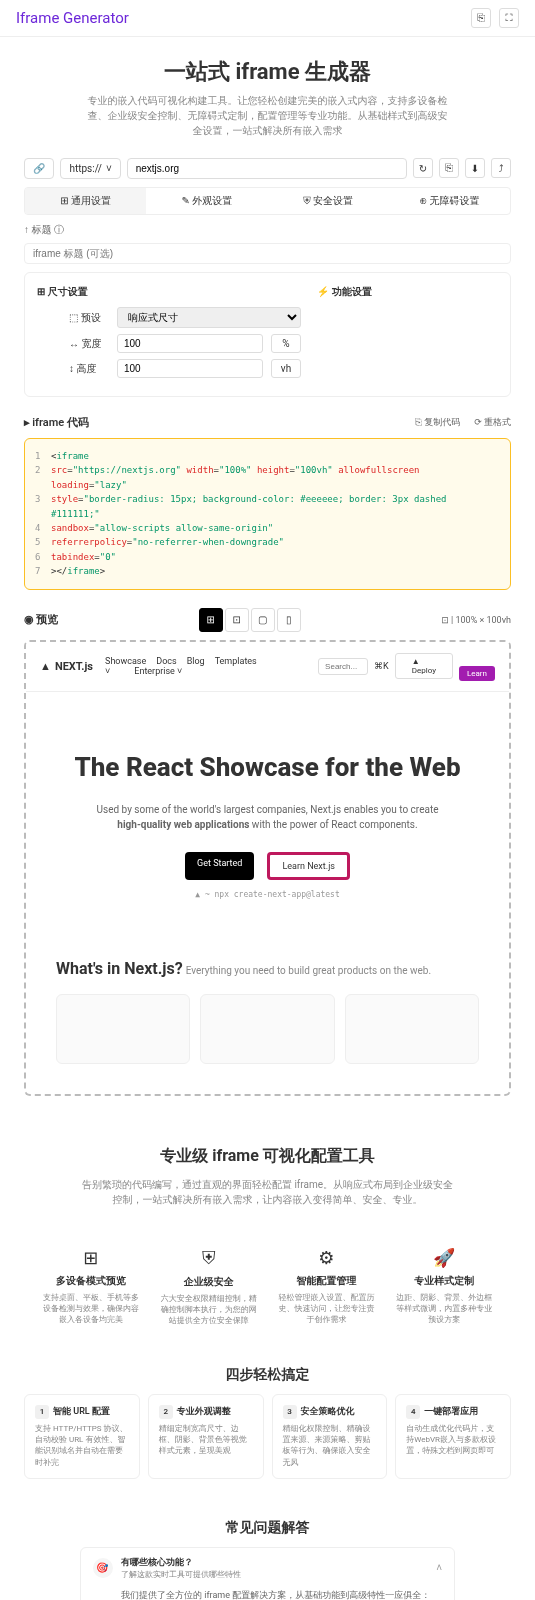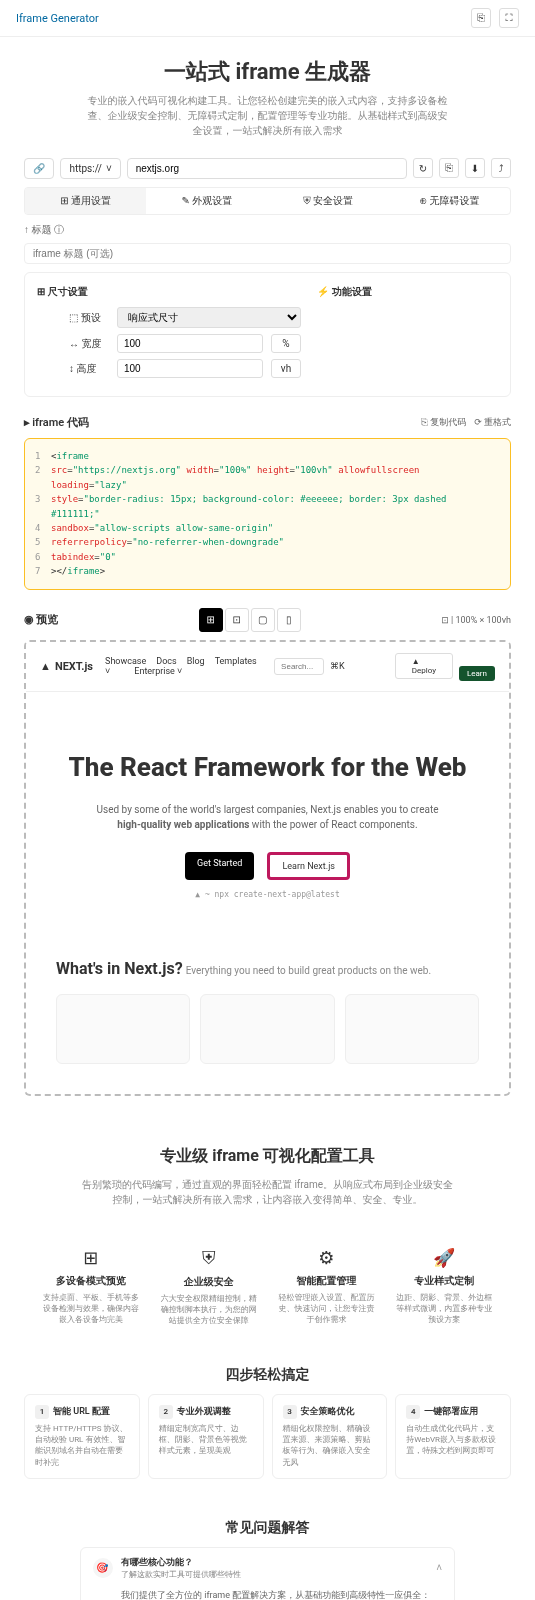--- a/index.html
+++ b/index.html
@@ -1,18 +1,18 @@
 <!DOCTYPE html>
 <html><head>
 <meta charset="utf-8">
 <style>
 * { margin: 0; padding: 0; box-sizing: border-box; }
 body { font-family: -apple-system, BlinkMacSystemFont, "Segoe UI", Roboto, sans-serif; background: #fff; color: #333; font-size: 12px; }
 .header-bar { display: flex; justify-content: space-between; align-items: center; padding: 8px 16px; border-bottom: 1px solid #eee; }
-.brand { color: #0369a1; font-size: 11px; }
+.brand { color: #6d28d9; font-size: 15px; }
 .header-icons { display: flex; gap: 8px; }
 .icon-btn { width: 20px; height: 20px; display: flex; align-items: center; justify-content: center; cursor: pointer; border: 1px solid #ddd; border-radius: 3px; font-size: 10px; }
 .hero { text-align: center; padding: 20px 80px 10px; }
 .hero h1 { font-size: 22px; font-weight: 700; margin-bottom: 6px; }
 .hero p { font-size: 10px; color: #888; line-height: 1.5; max-width: 360px; margin: 0 auto; }
 .main-panel { margin: 10px 24px; }
 .url-row { display: flex; gap: 6px; margin-bottom: 8px; }
 .url-select { border: 1px solid #ddd; border-radius: 4px; padding: 4px 8px; font-size: 10px; display: flex; align-items: center; gap: 4px; }
 .url-input { flex: 1; border: 1px solid #ddd; border-radius: 4px; padding: 4px 8px; font-size: 10px; }
 .tabs { display: flex; border: 1px solid #eee; border-radius: 4px; overflow: hidden; margin-bottom: 8px; }
@@ -25,42 +25,42 @@
 .setting-row { display: flex; align-items: center; gap: 8px; margin-bottom: 6px; font-size: 10px; }
 .setting-row label { width: 40px; margin-left: 32px; }
 .setting-row select, .setting-row input { flex: 1; border: 1px solid #ddd; border-radius: 3px; padding: 3px 6px; font-size: 10px; }
 .setting-row .unit { width: 30px; border: 1px solid #ddd; border-radius: 3px; padding: 3px; text-align: center; }
 .toggle-row { display: flex; justify-content: space-between; align-items: center; margin-bottom: 8px; font-size: 10px; }
 .toggle { width: 24px; height: 14px; background: #000; border-radius: 7px; position: relative; }
 .toggle::after { content: ''; position: absolute; width: 10px; height: 10px; background: #fff; border-radius: 50%; top: 2px; right: 2px; }
 .code-section { margin: 10px 24px; }
 .code-header { display: flex; justify-content: space-between; align-items: center; padding: 8px 0; }
 .code-header-left { font-size: 11px; font-weight: 600; }
-.code-header-right { display: flex; gap: 8px; font-size: 9px; color: #666; }
+.code-header-right { display: flex; gap: 14px; font-size: 9px; color: #666; }
 .code-box { border: 1px solid #fbbf24; background: #fffbeb; border-radius: 6px; padding: 10px; font-family: Menlo, monospace; font-size: 9px; line-height: 1.6; overflow-x: auto; }
 .code-line { display: flex; }
 .line-num { width: 16px; color: #999; user-select: none; }
 .tag { color: #059669; }
 .attr { color: #dc2626; }
 .val { color: #059669; }
 .preview-section { margin: 10px 24px; }
 .preview-header { display: flex; justify-content: space-between; align-items: center; padding: 8px 0; }
 .preview-title { font-size: 11px; font-weight: 600; }
 .device-tabs { display: flex; gap: 2px; }
 .device-tab { width: 24px; height: 24px; border: 1px solid #ddd; border-radius: 3px; display: flex; align-items: center; justify-content: center; font-size: 10px; }
 .device-tab.active { background: #000; color: #fff; border-color: #000; }
 .preview-size { font-size: 9px; color: #666; }
 .preview-frame { border: 2px dashed #bbb; border-radius: 6px; overflow: hidden; }
 .nextjs-bar { display: flex; justify-content: space-between; align-items: center; padding: 10px 14px; border-bottom: 1px solid #eee; background: #fff; }
 .nextjs-nav { display: flex; align-items: center; gap: 12px; font-size: 9px; }
 .nextjs-logo { font-weight: 700; font-size: 11px; display: flex; align-items: center; gap: 4px; }
 .nextjs-actions { display: flex; align-items: center; gap: 6px; font-size: 9px; }
 .nextjs-search { border: 1px solid #ddd; border-radius: 3px; padding: 3px 6px; font-size: 8px; width: 50px; }
-.nextjs-deploy { border: 1px solid #ddd; border-radius: 3px; padding: 3px 16px; font-size: 8px; margin-left: 44px; }
-.nextjs-learn { background: #14532d; color: #fff; border-radius: 3px; padding: 3px 8px; font-size: 8px; margin-top: 14px; }
+.nextjs-deploy { border: 1px solid #ddd; border-radius: 3px; padding: 3px 16px; font-size: 8px; }
+.nextjs-learn { background: #a21caf; color: #fff; border-radius: 3px; padding: 3px 8px; font-size: 8px; margin-top: 14px; }
 .nextjs-hero { text-align: center; padding: 60px 30px 30px; }
 .nextjs-hero h2 { font-size: 26px; font-weight: 800; margin-bottom: 20px; }
 .nextjs-hero p { font-size: 10px; color: #666; line-height: 1.5; }
 .nextjs-btns { display: flex; gap: 13px; justify-content: center; margin: 20px 0 10px; }
 .nextjs-btn-primary { background: #000; color: #fff; padding: 6px 12px; border-radius: 4px; font-size: 9px; }
 .nextjs-btn-secondary { border: 3px solid #be185d; padding: 6px 12px; border-radius: 4px; font-size: 9px; }
 .nextjs-cmd { font-family: monospace; font-size: 8px; color: #999; }
 .nextjs-whats { padding: 30px; }
 .nextjs-whats h3 { font-size: 16px; font-weight: 700; display: inline; }
 .nextjs-whats span { font-size: 10px; color: #888; }
@@ -208,21 +208,21 @@
         <span id="nxnav"><span style="margin-right:10px;">Showcase</span><span style="margin-right:10px;">Docs</span><span style="margin-right:10px;">Blog</span><span style="margin-right:24px;">Templates ˅</span><span style="margin-right:10px;">Enterprise ˅</span></span>
       </div>
       <div class="nextjs-actions">
         <input class="nextjs-search" placeholder="Search..." style="">
         <span>⌘K</span>
         <div class="nextjs-deploy">▲ Deploy</div>
         <div class="nextjs-learn">Learn</div>
       </div>
     </div>
     <div class="nextjs-hero">
-      <h2>The React Framework for the Web</h2>
+      <h2>The React Showcase for the Web</h2>
       <p><span>Used by some of the world's largest companies, Next.js enables you to create</span><br><b>high-quality web applications</b><span> with the power of React components.</span></p>
       <div class="nextjs-btns">
         <div class="nextjs-btn-primary">Get Started</div>
         <div class="nextjs-btn-secondary">Learn Next.js</div>
       </div>
       <div class="nextjs-cmd">▲ ~ npx create-next-app@latest</div>
     </div>
     <div class="nextjs-whats">
       <h3>What's in Next.js?</h3>
       <span>Everything you need to build great products on the web.</span>

